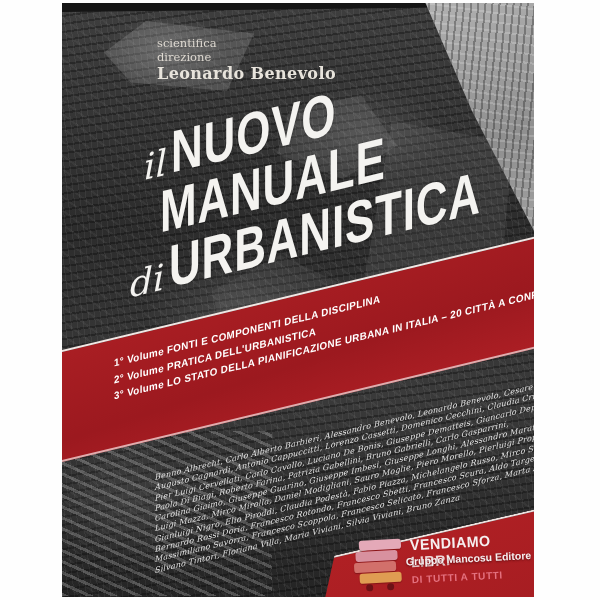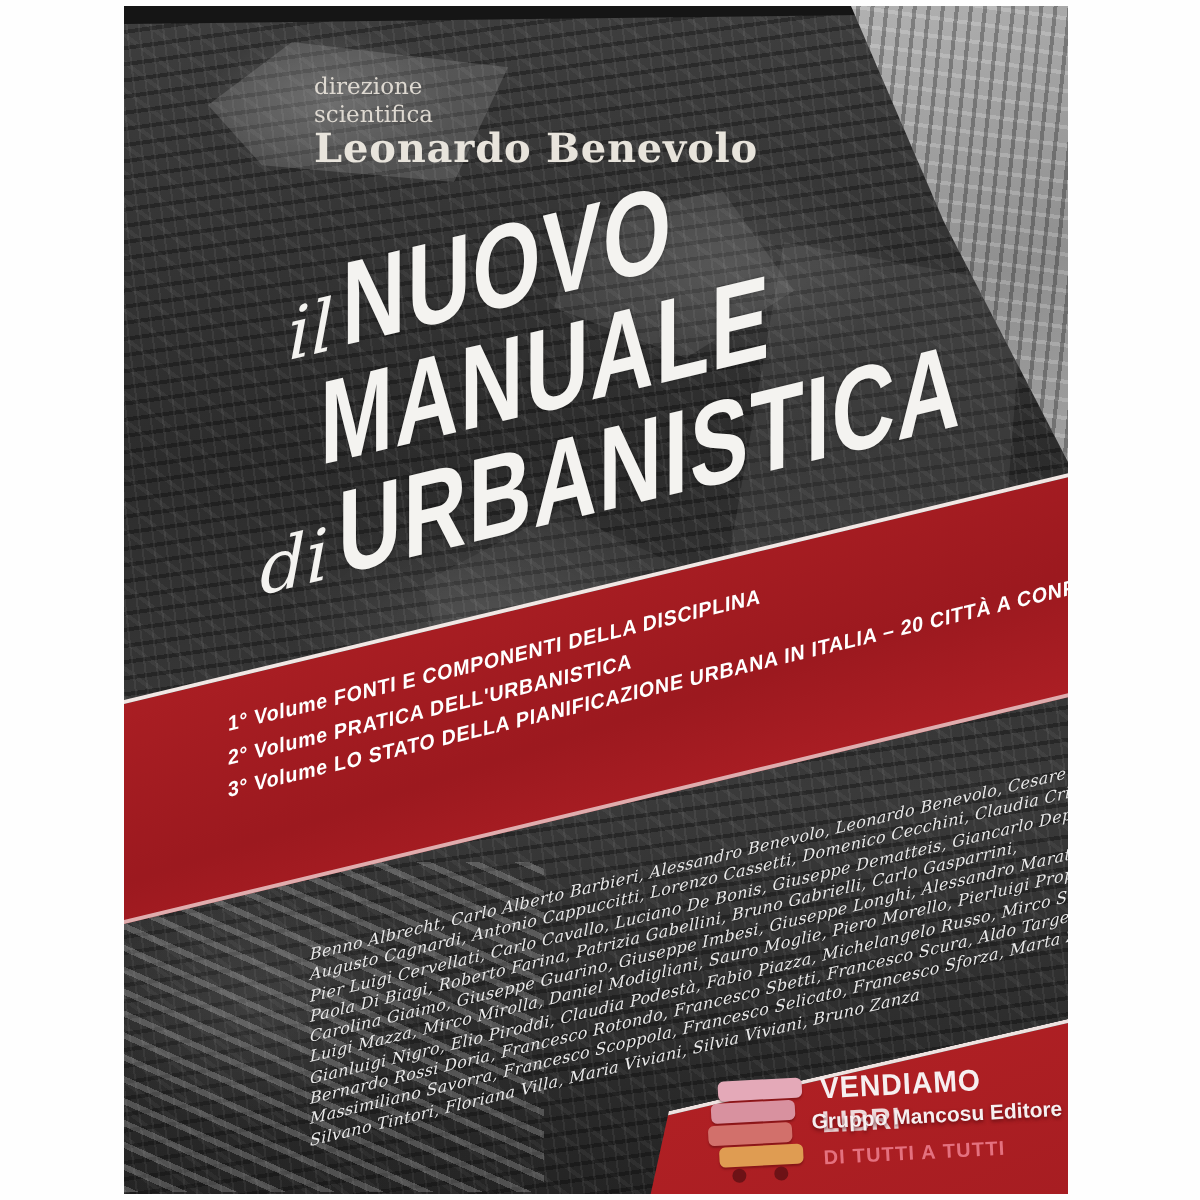--- a/index.html
+++ b/index.html
@@ -28,21 +28,21 @@
            transform:skewY(-.7deg);transform-origin:left top;}
   .slipcase{position:absolute;right:0;top:0;width:155px;height:240px;
       clip-path:polygon(30% 0,100% 0,100% 95%,60% 45%);
       background:
         repeating-linear-gradient(96deg, rgba(0,0,0,.28) 0 2px, transparent 2px 7px),
         repeating-linear-gradient(8deg, rgba(255,255,255,.18) 0 2px, transparent 2px 9px),
         linear-gradient(160deg,#b5b5b5,#8f8f8f 60%,#a2a2a2);}
   
   .credits{position:absolute;left:95px;top:34px;color:#ded9d1;font-family:"DejaVu Serif",serif;}
   .dir{font-size:11.5px;line-height:13.5px;}
-  .auth{font-size:20px;font-weight:bold;line-height:20px;letter-spacing:.4px;color:#e8e4dc;}
+  .auth{font-size:16px;font-weight:bold;line-height:20px;letter-spacing:.4px;color:#e8e4dc;}
   .auth:first-of-type{margin-top:5px;}
   
   .title{position:absolute;left:20px;top:145px;width:440px;color:#f4f3f0;
          transform:skewY(-13.5deg);transform-origin:left top;}
   .trow{height:57px;line-height:57px;white-space:nowrap;}
   .r1{margin-left:62px;} .r2{margin-left:78px;} .r3{margin-left:48px;}
   .art{font-family:"DejaVu Serif",serif;font-style:italic;font-size:36px;margin-right:4px;}
   .big{display:inline-block;font-weight:bold;font-size:55px;letter-spacing:1px;
        transform:scaleX(.8) scaleY(1.08);transform-origin:left bottom;
        text-shadow:0 0 2px rgba(0,0,0,.35);}
@@ -89,22 +89,22 @@
     <div class="map"></div>
     <div class="patch p1"></div>
     <div class="patch p2"></div>
     <div class="patch p3"></div>
     <div class="patch p4"></div>
     <div class="patch p5"></div>
     <div class="box-top"></div>
     <div class="slipcase"></div>
 
     <div class="credits">
+      <div class="dir">scientifica</div>
       <div class="dir">direzione</div>
-      <div class="dir">scientifica</div>
       <div class="auth">Leonardo Benevolo</div>
     </div>
 
     <div class="title">
       <div class="trow r1">
         <span class="art">il</span><span class="big">NUOVO</span>
       </div>
       <div class="trow r2">
         <span class="big">MANUALE</span>
       </div>

